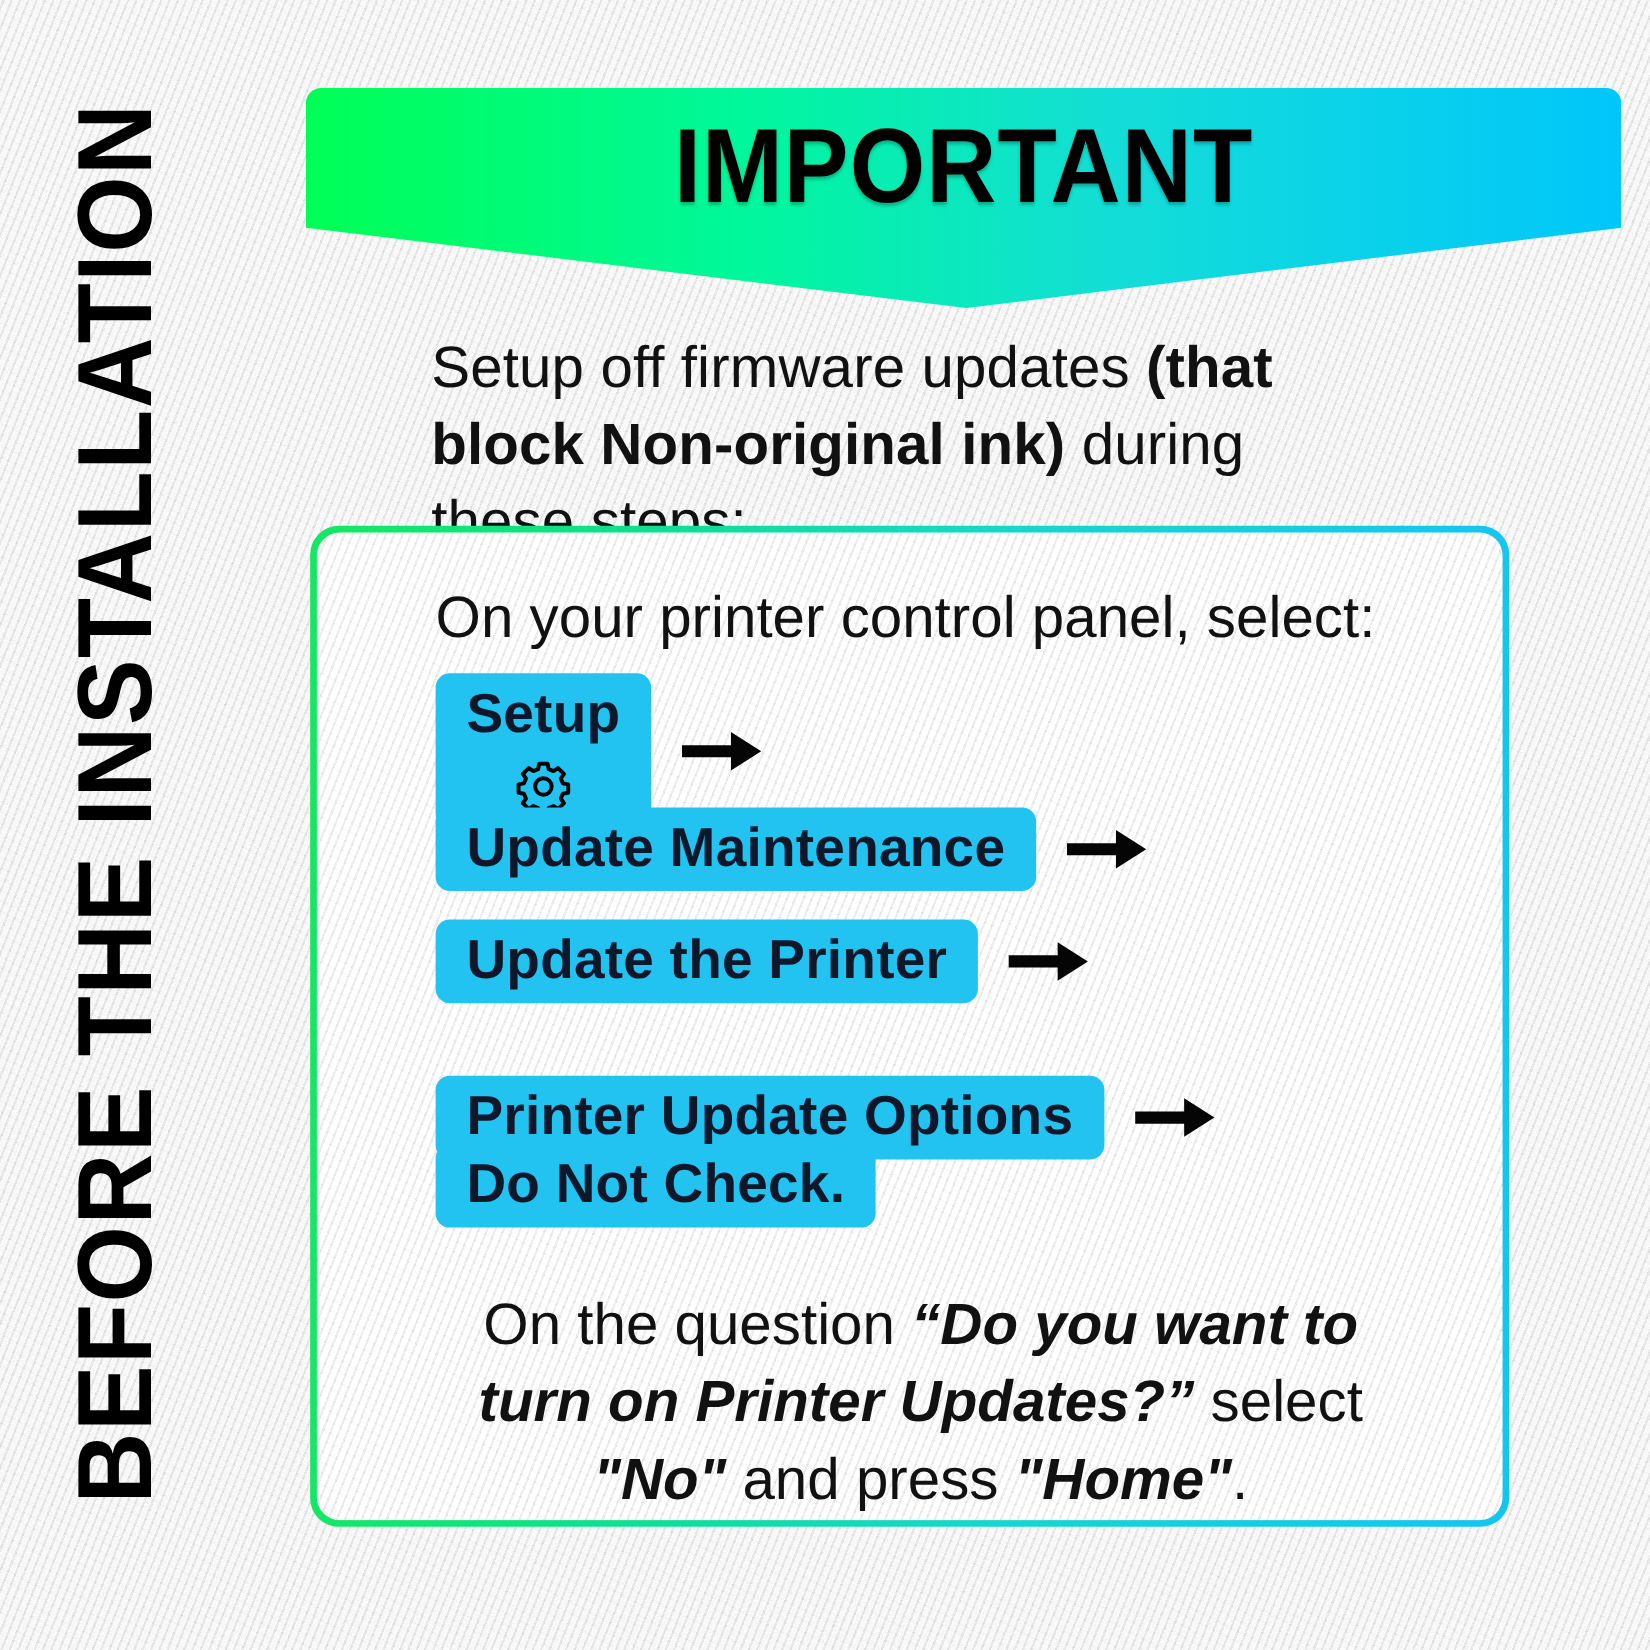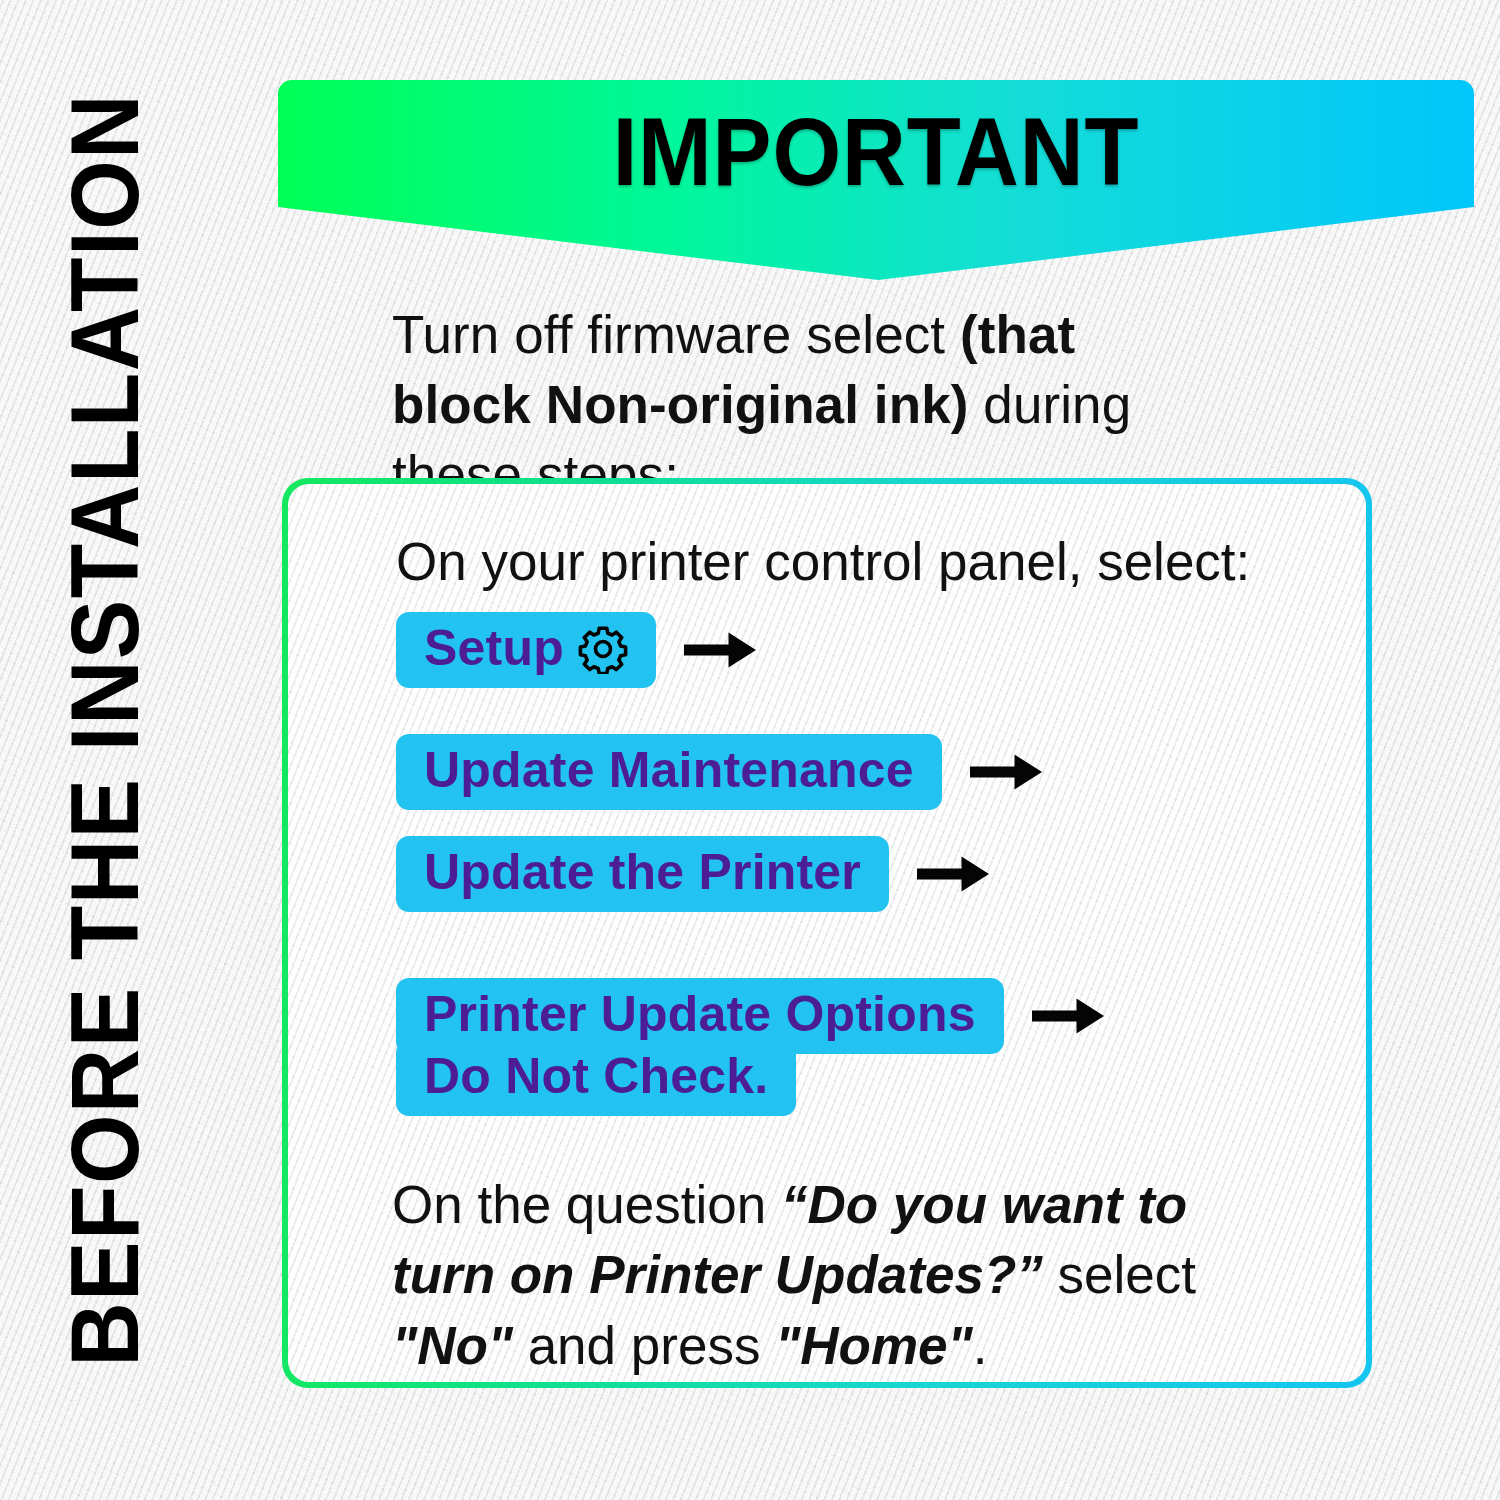--- a/index.html
+++ b/index.html
@@ -167,24 +167,25 @@
   .chip {
     display: inline-flex;
     align-items: center;
     gap: 14px;
     background: #22c3f0;
     border-radius: 13px;
     padding: 9px 28px 13px 28px;
     font-family: "Liberation Sans Narrow", "Liberation Sans", sans-serif;
     font-weight: 700;
     font-size: 50px;
-    color: #4c1d95;
+    color: #0f172a;
     line-height: 1.08;
     white-space: nowrap;
     letter-spacing: .2px;
+    flex-direction: column;
   }
   .arrow {
     width: 76px;
     height: 46px;
     flex: 0 0 auto;
     display: block;
   }
   .gear {
     width: 50px;
     height: 50px;
@@ -196,20 +197,21 @@
   #closing {
     position: absolute;
     left: 104px;
     top: 686px;
     width: 890px;
     font-family: "Liberation Sans Narrow", "Liberation Sans", sans-serif;
     font-size: 53px;
     line-height: 1.33;
     color: #111;
     font-weight: 400;
+    text-align: center;
   }
   #closing i { font-style: italic; font-weight: 700; }
 </style>
 </head>
 <body>
 
 <div id="page">
 
   <svg id="grain" viewBox="0 0 1500 1500" preserveAspectRatio="none">
     <filter id="fgrain">
@@ -225,21 +227,21 @@
   <div id="side-title">
     <div class="label">BEFORE THE INSTALLATION</div>
   </div>
 
   <div id="banner">
     <div class="shape"></div>
     <div class="title">IMPORTANT</div>
   </div>
 
   <div id="intro">
-    <span>Turn off firmware select </span><b>(that block Non-original ink)</b><span> during these steps:</span>
+    <span>Setup off firmware updates </span><b>(that block Non-original ink)</b><span> during these steps:</span>
   </div>
 
   <div id="steps-box">
     <div class="inner">
       <div class="mask"></div>
       <div class="content">
 
         <div class="box-heading">On your printer control panel, select:</div>
 
         <div class="step-row" style="top:128px;">

